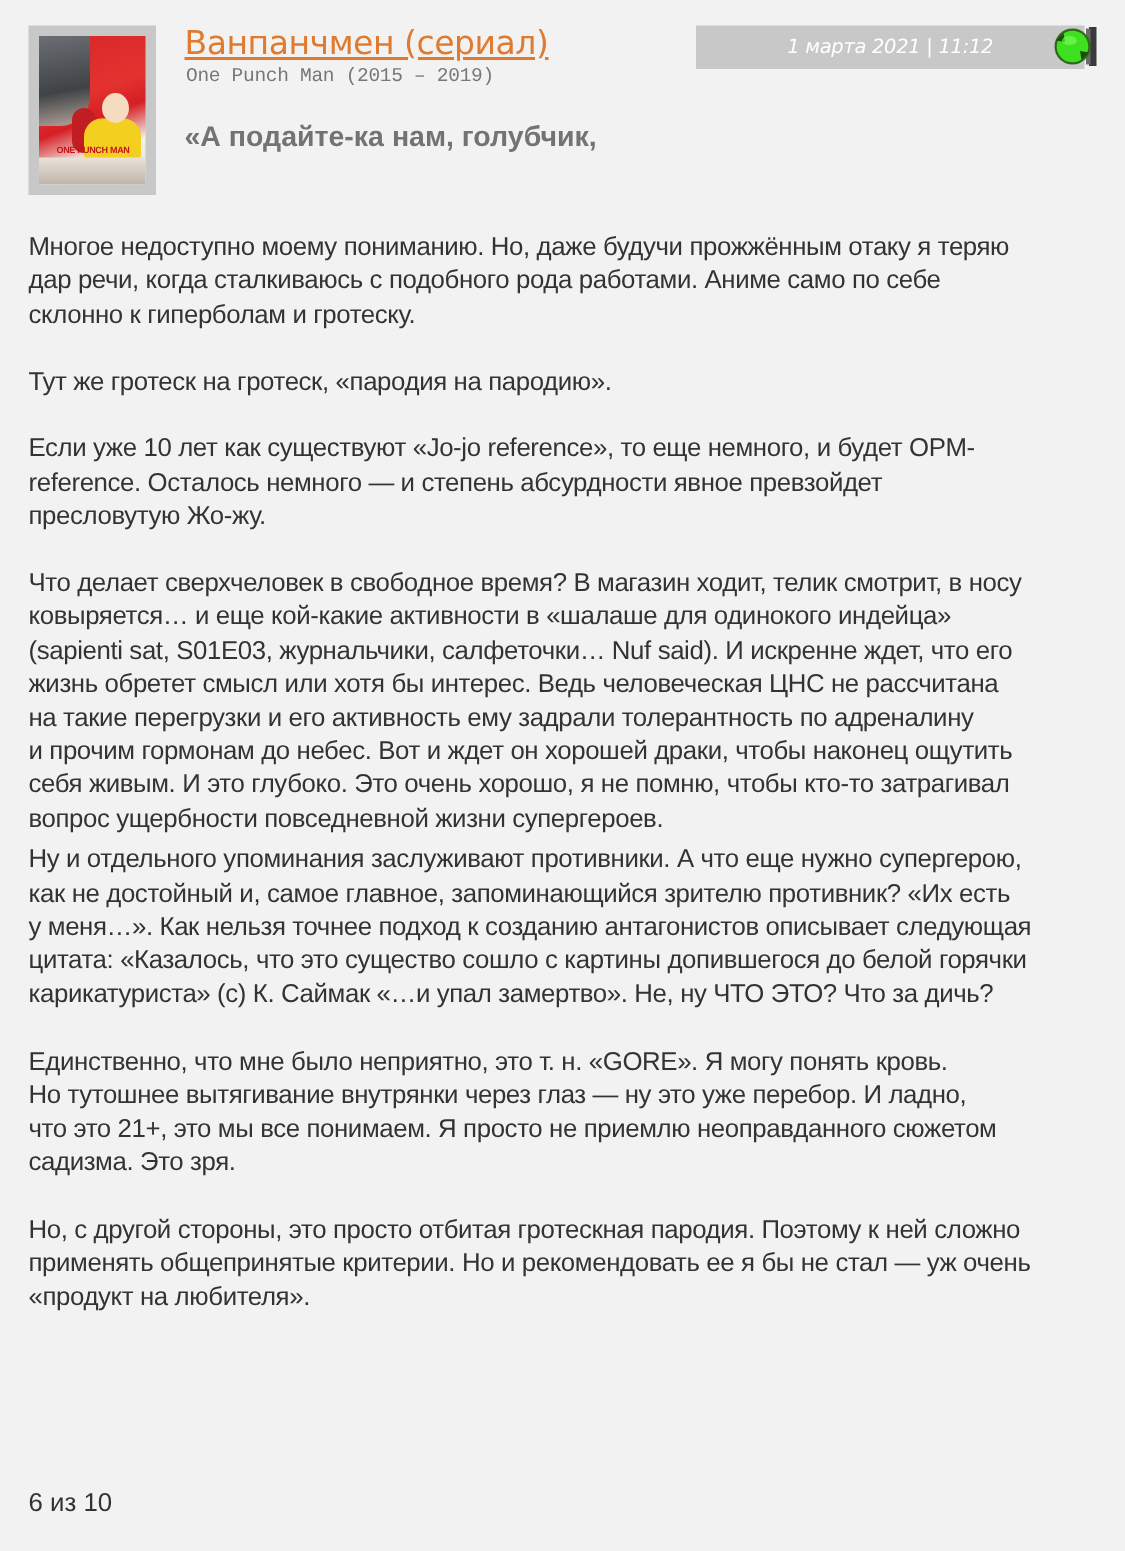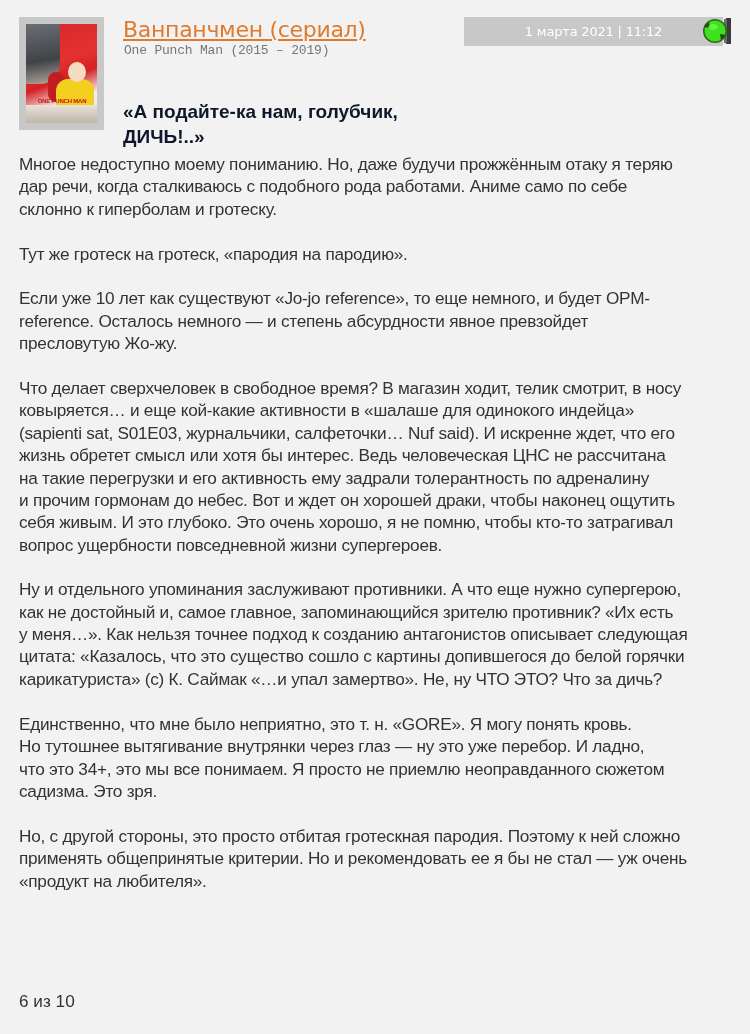--- a/index.html
+++ b/index.html
@@ -85,55 +85,55 @@
     top: 17px;
     width: 259px;
     height: 29px;
     background: #c8c8c8;
     color: #ffffff;
     font-size: 13px;
     font-family: "DejaVu Sans", sans-serif;
     line-height: 29px;
     text-align: center;
     letter-spacing: -0.2px;
+    font-style: italic;
   }
   .status-icon {
     position: absolute;
     left: 701px;
     top: 17px;
     width: 31px;
     height: 28px;
   }
   .review-title {
     position: absolute;
     left: 123px;
     top: 79px;
     width: 520px;
     font-size: 19px;
     font-weight: bold;
     line-height: 25px;
-    color: #0f172a;
-    margin-top: 20px;
+    color: #737373;
   }
   .review-body {
     position: absolute;
     left: 19px;
     top: 153px;
     width: 715px;
     font-size: 17.2px;
     line-height: 22.4px;
     color: #333333;
     letter-spacing: -0.25px;
   }
   .review-body p {
     margin: 0 0 22.4px 0;
     white-space: pre-line;
   }
   .review-body p.tight {
-    margin-bottom: 22px;
+    margin-bottom: 5px;
   }
   .rating {
     position: absolute;
     left: 19px;
     top: 991px;
     font-size: 17.2px;
     color: #333333;
   }
 </style>
 </head>
@@ -162,21 +162,20 @@
     <circle cx="14" cy="14" r="12" fill="#2b6b16"></circle>
     <circle cx="14" cy="14" r="10.5" fill="#3fe01f"></circle>
     <path d="M3 10 L8 5 L9 11 Z" fill="#1e4a10"></path>
     <path d="M25 18 L20 23 L19 17 Z" fill="#1e4a10"></path>
     <ellipse cx="12" cy="10" rx="5" ry="3" fill="#7dff5c" opacity="0.6"></ellipse>
   </svg>
 </div>
 
 <div class="review-title">
   <div>«А подайте-ка нам, голубчик,</div>
-  <div>ДИЧЬ!..»</div>
 </div>
 
 <div class="review-body">
   <p>Многое недоступно моему пониманию. Но, даже будучи прожжённым отаку я теряю
 дар речи, когда сталкиваюсь с подобного рода работами. Аниме само по себе
 склонно к гиперболам и гротеску.</p>
   <p>Тут же гротеск на гротеск, «пародия на пародию».</p>
   <p>Если уже 10 лет как существуют «Jo-jo reference», то еще немного, и будет OPM-
 reference. Осталось немного — и степень абсурдности явное превзойдет
 пресловутую Жо-жу.</p>
@@ -188,20 +187,20 @@
 и прочим гормонам до небес. Вот и ждет он хорошей драки, чтобы наконец ощутить
 себя живым. И это глубоко. Это очень хорошо, я не помню, чтобы кто-то затрагивал
 вопрос ущербности повседневной жизни супергероев.</p>
   <p>Ну и отдельного упоминания заслуживают противники. А что еще нужно супергерою,
 как не достойный и, самое главное, запоминающийся зрителю противник? «Их есть
 у меня…». Как нельзя точнее подход к созданию антагонистов описывает следующая
 цитата: «Казалось, что это существо сошло с картины допившегося до белой горячки
 карикатуриста» (с) К. Саймак «…и упал замертво». Не, ну ЧТО ЭТО? Что за дичь?</p>
   <p>Единственно, что мне было неприятно, это т. н. «GORE». Я могу понять кровь.
 Но тутошнее вытягивание внутрянки через глаз — ну это уже перебор. И ладно,
-что это 34+, это мы все понимаем. Я просто не приемлю неоправданного сюжетом
+что это 21+, это мы все понимаем. Я просто не приемлю неоправданного сюжетом
 садизма. Это зря.</p>
   <p>Но, с другой стороны, это просто отбитая гротескная пародия. Поэтому к ней сложно
 применять общепринятые критерии. Но и рекомендовать ее я бы не стал — уж очень
 «продукт на любителя».</p>
 </div>
 
 <div class="rating">6 из 10</div>
 
 </body></html>

